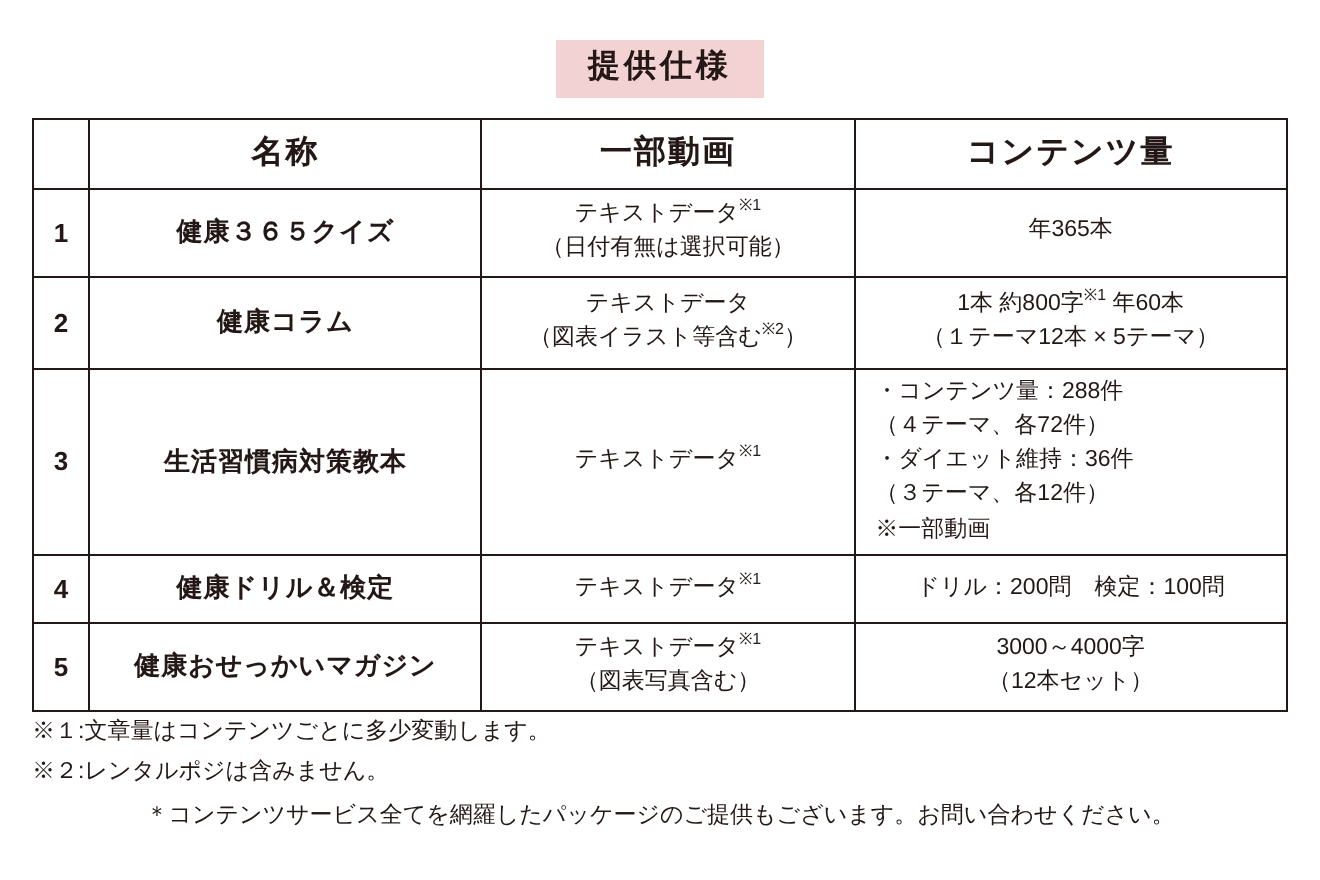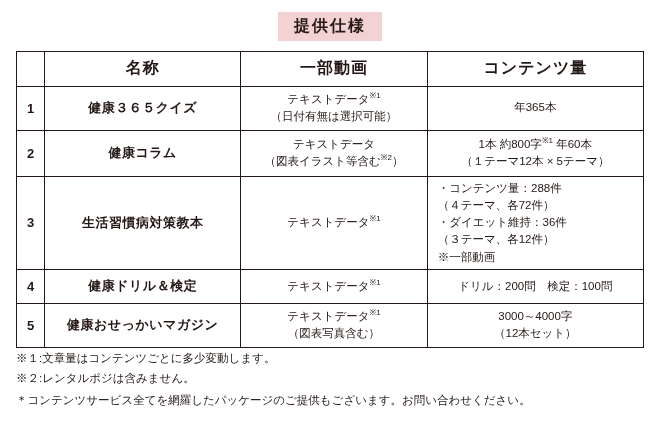--- a/index.html
+++ b/index.html
@@ -15,22 +15,21 @@
     -webkit-font-smoothing: antialiased;
   }
   .page {
     position: relative;
     width: 660px;
     height: 440px;
     box-sizing: border-box;
   }
   .title-wrap {
     text-align: center;
-    padding-top: 0;
-    margin-top: 12px;
+    padding-top: 20px;
   }
   .title {
     display: inline-block;
     background: #f2d2d2;
     color: #231815;
     font-size: 16px;
     font-weight: bold;
     letter-spacing: 2px;
     padding: 5px 16px 6px 16px;
     line-height: 1.1;
@@ -95,20 +94,21 @@
     font-size: 11.5px;
     line-height: 1.75;
     color: #231815;
   }
   .notes .note {
     display: block;
   }
   .notes .note-last {
     display: block;
     margin-top: 2px;
+    text-align: center;
   }
 </style>
 </head>
 <body>
 
 <div class="page">
 
   <div class="title-wrap">
     <span class="title">提供仕様</span>
   </div>

